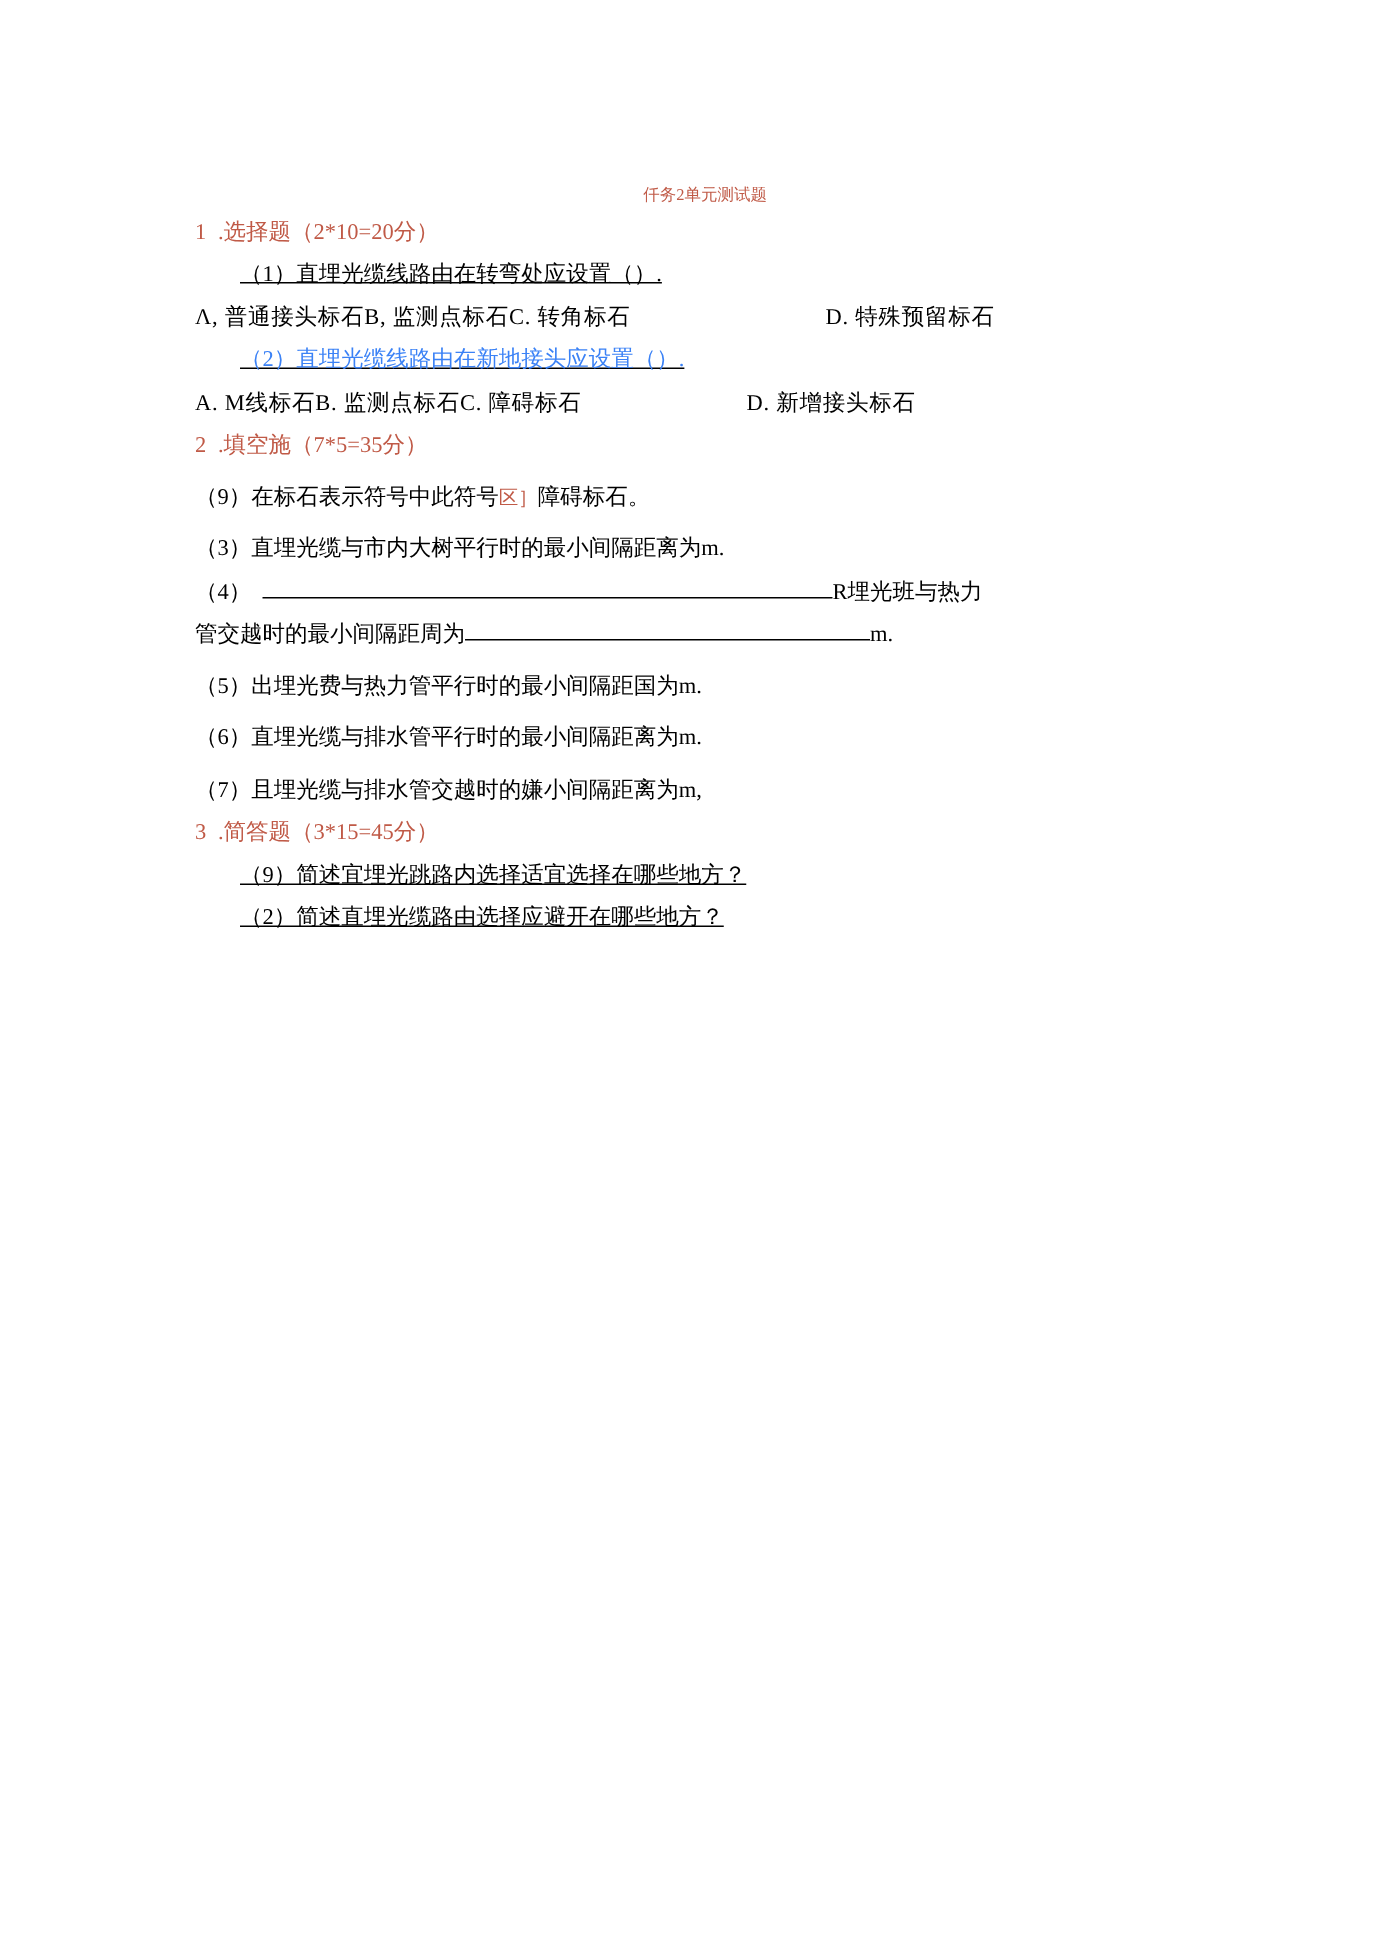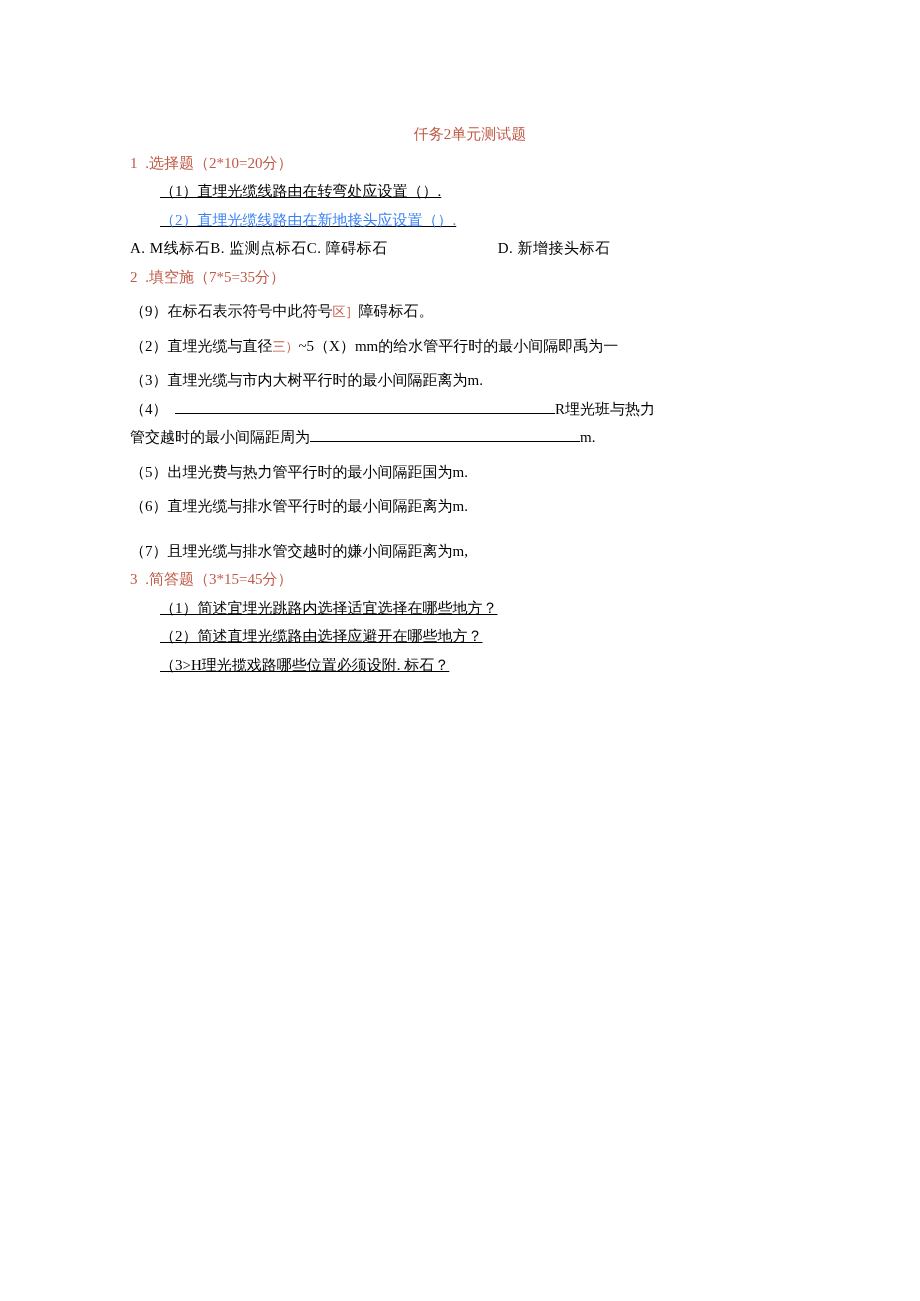--- a/index.html
+++ b/index.html
@@ -12,21 +12,21 @@
     width: 920px;
     min-height: 1301px;
     line-height: 1.9;
   }
   .page {
     padding: 120px 110px 0 130px;
   }
   .title {
     text-align: center;
     color: #c05a47;
-    font-size: 15px;
+    font-size: 11px;
     margin-bottom: 8px;
   }
   .sec-num {
     color: #c05a47;
     margin-right: 4px;
   }
   .sec-head {
     color: #c05a47;
   }
   .q-line {
@@ -64,51 +64,50 @@
 
 <div class="page">
 
   <div class="title row">仟务2单元测试题</div>
 
   <div class="row">
     <span class="sec-num">1</span><span class="sec-head"> .选择题（2*10=20分）</span>
   </div>
 
   <div class="row q-line">（1）直埋光缆线路由在转弯处应设置（）.</div>
+  <div class="row q-line-noind small-space">
+    <span>Λ, 普通接头标石B, 监测点标石C. 转角标石</span><span class="gap"></span><span class="opt-right">D. 特殊预留标石</span>
+  </div>
 
   <div class="row q-line"><span class="dim-sym">（2）直埋光缆线路由在新地接头应设置（）.</span></div>
   <div class="row q-line-noind small-space">
     <span>A. M线标石B. 监测点标石C. 障碍标石</span><span class="gap" style="width:110px"></span><span class="opt-right">D. 新增接头标石</span>
   </div>
 
   <div class="row">
     <span class="sec-num">2</span><span class="sec-head"> .填空施（7*5=35分）</span>
   </div>
 
   <div class="row" style="margin-top:6px">
     <span>（9）在标石表示符号中此符号</span><span class="box-sym">区］</span><span>障碍标石。</span>
   </div>
 
-  <div class="row" style="margin-top:6px">
-    <span>（2）直埋光缆与直径</span><span class="box-sym">三）</span><span>~5（X）mm的给水管平行时的最小间隔即禹为一</span>
-  </div>
 
   <div class="row" style="margin-top:6px">（3）直埋光缆与市内大树平行时的最小间隔距离为m.</div>
 
   <div class="row" style="margin-top:0">
     <span>（4）</span>&nbsp;&nbsp;<span class="blank-line w-long"></span><span>R埋光班与热力</span>
   </div>
   <div class="row">
     <span>管交越时的最小间隔距周为</span><span class="blank-line w-med"></span><span>m.</span>
   </div>
 
   <div class="row" style="margin-top:6px">（5）出埋光费与热力管平行时的最小间隔距国为m.</div>
   <div class="row" style="margin-top:6px">（6）直埋光缆与排水管平行时的最小间隔距离为m.</div>
-  <div class="row" style="margin-top:16px">（7）且埋光缆与排水管交越时的嫌小间隔距离为m,</div>
+  <div class="row" style="margin-top:6px">（7）且埋光缆与排水管交越时的嫌小间隔距离为m,</div>
 
   <div class="row">
     <span class="sec-num">3</span><span class="sec-head"> .简答题（3*15=45分）</span>
   </div>
-  <div class="row q-line">（1）简述宜埋光跳路内选择适宜选择在哪些地方？</div>
+  <div class="row q-line">（9）简述宜埋光跳路内选择适宜选择在哪些地方？</div>
   <div class="row q-line">（2）简述直埋光缆路由选择应避开在哪些地方？</div>
-  <div class="row q-line">（3&gt;H理光揽戏路哪些位置必须设附. 标石？</div>
 
 </div>
 
 </body></html>

